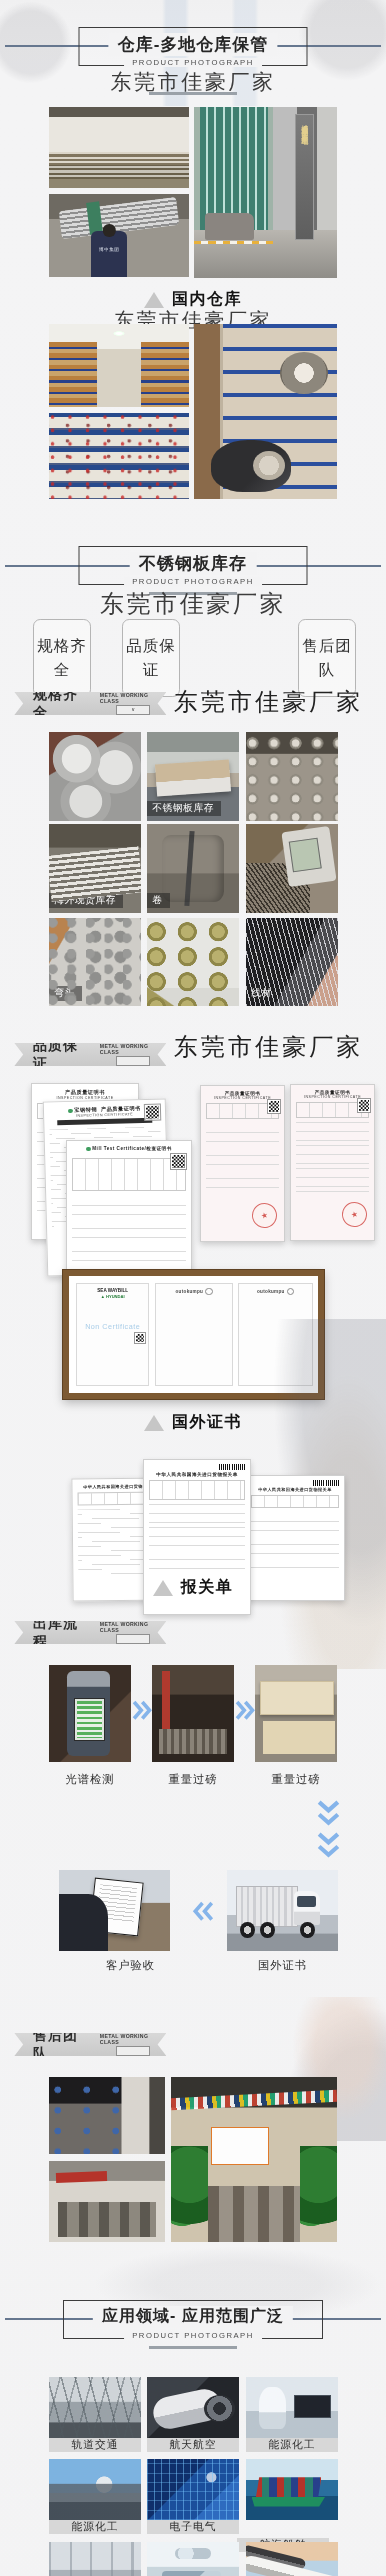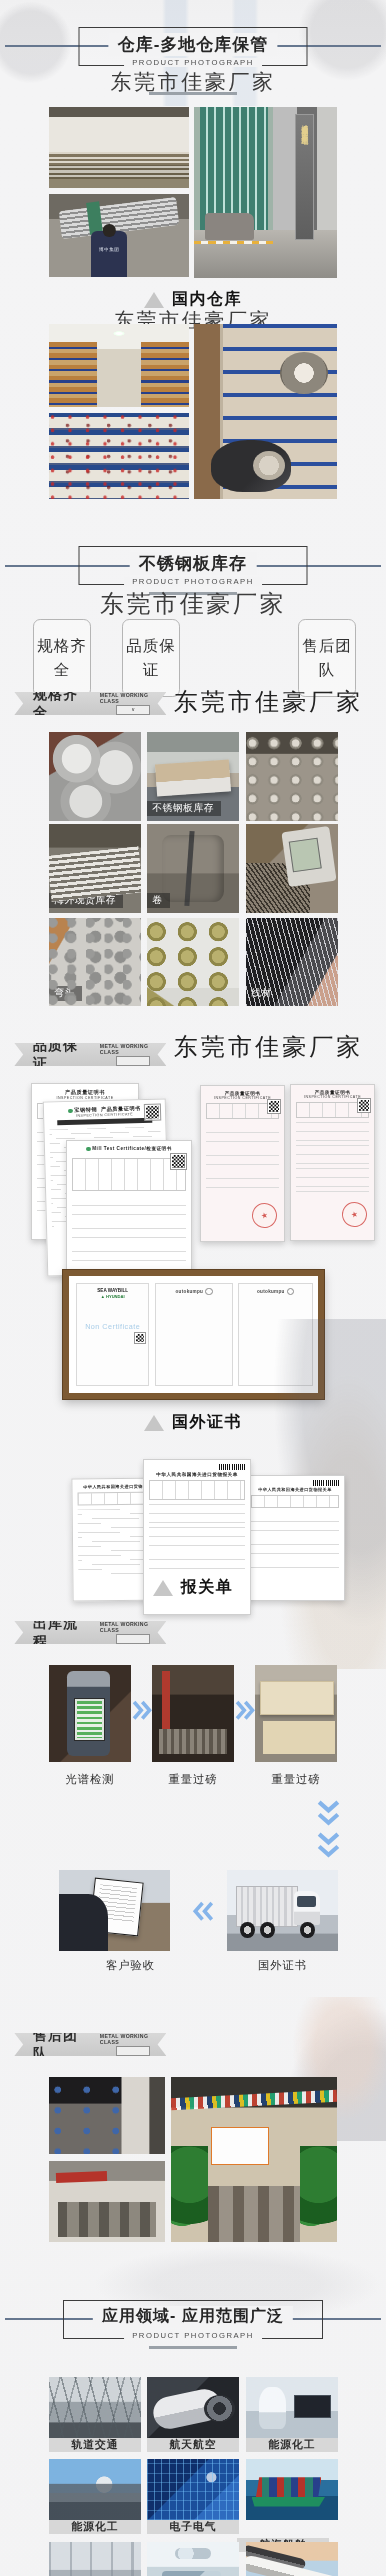--- a/index.html
+++ b/index.html
@@ -24,21 +24,21 @@
   .ribbon{position:absolute;left:14.4px;width:152px;height:23px;background:linear-gradient(180deg,#d8d8d8,#c9c9c9);clip-path:polygon(0 0,100% 0,calc(100% - 8.8px) 50%,100% 100%,0 100%,8.8px 50%);display:flex;align-items:center;filter:drop-shadow(0 1.5px 1px rgba(0,0,0,.18));}
   .ribbon .big{font-size:14px;font-weight:700;color:#2c2c2c;margin-left:18.5px;letter-spacing:1px;}
   .ribbon .sub{display:flex;flex-direction:column;align-items:center;margin-left:9.3px;}
   .ribbon .sub b{font-size:5.2px;color:#3a3a3a;letter-spacing:0.3px;}
   .ribbon .sub .bx{margin-top:1px;width:32px;height:7.7px;border:0.5px solid #8f8f8f;background:#eee;font-size:5.2px;line-height:7.2px;text-align:center;color:#333;}
   .wmark-side{position:absolute;right:14.4px;width:206px;text-align:center;font-weight:300;color:#222;letter-spacing:3.1px;font-size:24px;white-space:nowrap;}
 
   
   .ph{position:absolute;overflow:hidden;background:#cfcfcf;}
   .cap{position:absolute;left:0;bottom:4.6px;background:rgba(35,35,35,.55);color:#fff;font-size:9.8px;padding:1px 7.2px 1.5px 5.2px;white-space:nowrap;letter-spacing:0.5px;text-align:center;}
-  .capbar{position:absolute;left:0;right:0;height:14px;background:#d7d7d7;color:#2e2e2e;font-size:10.8px;font-weight:700;display:flex;align-items:center;justify-content:center;letter-spacing:1px;}
+  .capbar{position:absolute;left:0;right:0;height:14px;background:#d7d7d7;color:#2e2e2e;font-size:10.8px;font-weight:400;display:flex;align-items:center;justify-content:center;letter-spacing:1px;}
 
   
   .p-shed{background:linear-gradient(180deg,#5d584f 0 12%,#e9e6df 12% 55%,#b9ad94 55% 72%,#8f8670 72% 100%);}
   .p-shed:after{content:"";position:absolute;left:0;right:0;top:55%;height:34%;background:repeating-linear-gradient(180deg,rgba(255,255,255,.5) 0 2.1px,rgba(60,50,30,.45) 2.1px 4.6px);}
   .p-build{background:linear-gradient(90deg,#9fb3a8 0 55%,#bdbdbd 55% 72%,#6f6f6f 72% 86%,#c9c9c6 86% 100%);}
   .p-build .glass{position:absolute;left:4%;top:0;width:48%;height:72%;background:repeating-linear-gradient(90deg,#3f7f70 0 6.2px,#bfe0d8 6.2px 8.2px),repeating-linear-gradient(180deg,rgba(255,255,255,.5) 0 1.5px,transparent 1.5px 8.2px);}
   .p-build .ground{position:absolute;left:0;bottom:0;width:100%;height:28%;background:linear-gradient(180deg,#b9b6b0,#8f8d88);}
   .p-build .sign{position:absolute;right:16%;top:4%;width:17.5px;height:70%;background:linear-gradient(180deg,#7c7c7c,#5e5e5e);border:1px solid #9a9a9a;display:flex;justify-content:center;padding-top:4.1px;}
   .p-build .sign span{writing-mode:vertical-rl;color:#e3cf8e;font-size:6.7px;font-weight:700;letter-spacing:1px;}
   .p-build .car{position:absolute;left:8%;bottom:22%;width:34%;height:16%;background:#8a8580;border-radius:4.1px 7.2px 2.1px 2.1px;}

